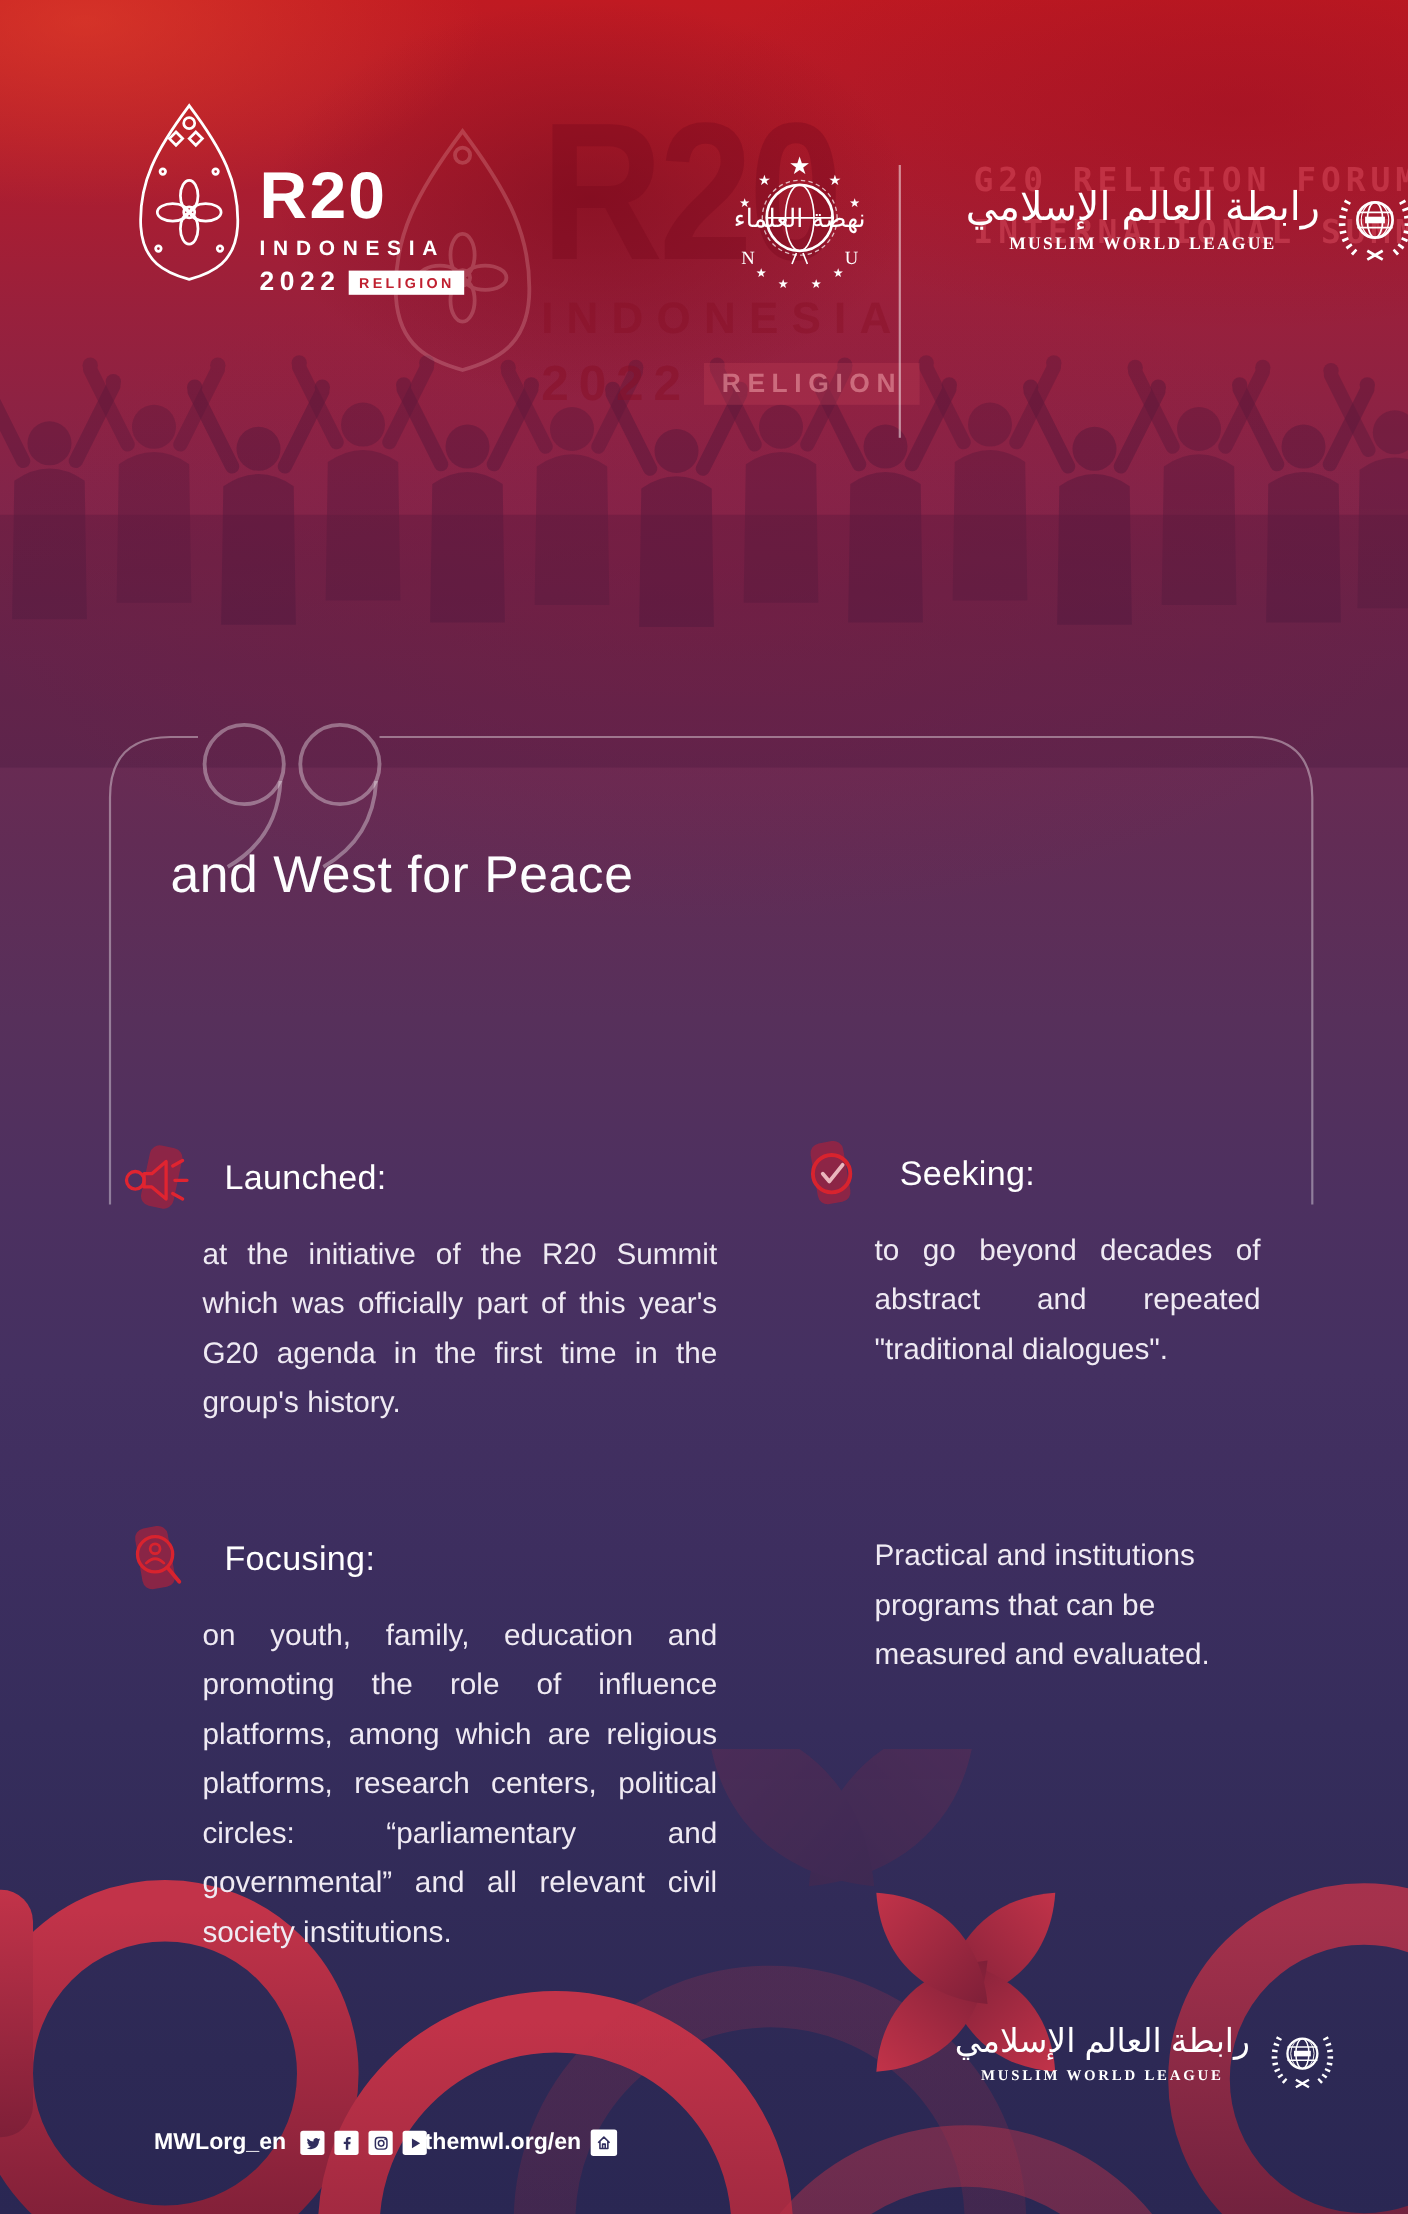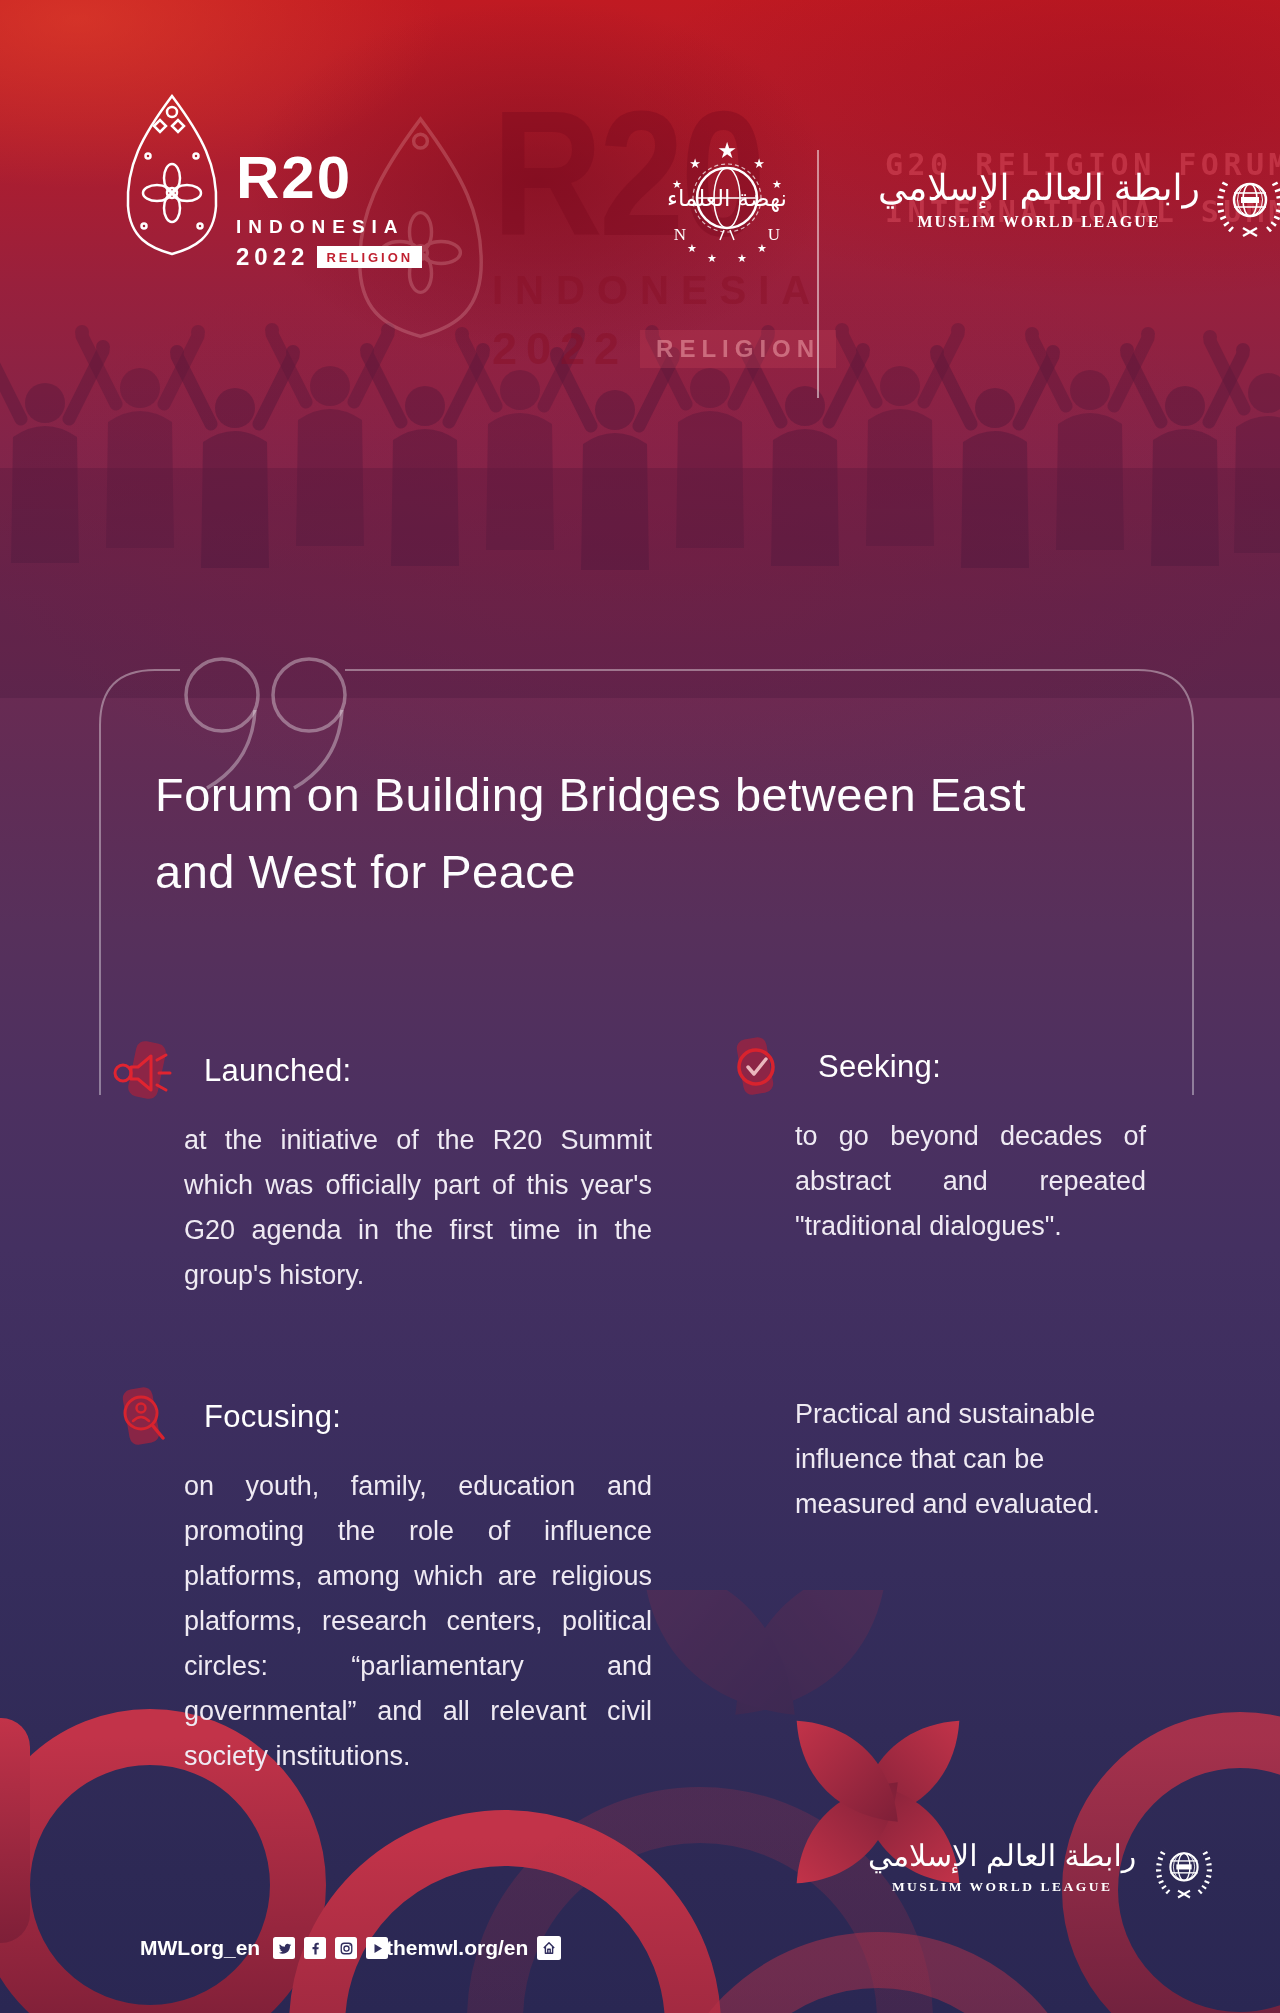--- a/index.html
+++ b/index.html
@@ -255,21 +255,20 @@
     </g>
     <g stroke="rgba(255,255,255,.35)" stroke-width="3.5" fill="none">
       <circle cx="127" cy="55" r="36"></circle>
       <path d="M160,70 C158,108 140,132 112,148"></path>
       <circle cx="214" cy="55" r="36"></circle>
       <path d="M247,70 C245,108 227,132 199,148"></path>
     </g>
   </svg>
 
   <div class="abs title">
-    <div>Forum on Building Bridges between East</div>
     <div>and West for Peace</div>
   </div>
 
   <div class="section" id="sec-launched">
     <div class="sec-head">
       <svg width="60" height="62" viewBox="0 0 60 62">
         <rect x="20" y="2" width="30" height="56" rx="9" fill="#9c2340" opacity=".8" transform="rotate(12 35 30)"></rect>
         <g stroke="#e02430" stroke-width="3" fill="none" stroke-linejoin="round" stroke-linecap="round">
           <circle cx="11" cy="33" r="8"></circle>
           <path d="M19,27 h7 l13,-11 v34 l-13,-11 h-7 z"></path>
@@ -303,21 +302,21 @@
         <rect x="14" y="2" width="30" height="56" rx="9" fill="#9c2340" opacity=".8" transform="rotate(-10 29 30)"></rect>
         <circle cx="30" cy="31" r="17" stroke="#d8232e" stroke-width="3.5" fill="none"></circle>
         <path d="M22,31 l6,7 l12,-15" stroke="#eab7bd" stroke-width="3.5" fill="none" stroke-linecap="round" stroke-linejoin="round"></path>
       </svg>
       <span class="sec-label">Seeking:</span>
     </div>
     <div class="sec-text">to go beyond decades of abstract and repeated "traditional dialogues".</div>
   </div>
 
   <div class="section" id="sec-including">
-    <div class="sec-text">Practical and sustainable influence that can be measured and evaluated.</div>
+    <div class="sec-text">Practical and institutions programs that can be measured and evaluated.</div>
   </div>
 
   <div class="abs social-row">
     <span class="handle">MWLorg_en</span>
     <span class="sq">
       <svg width="15" height="15" viewBox="0 0 20 20">
           <path fill="#312e5e" d="M19 5c-.6.3-1.3.5-2 .6.7-.4 1.3-1.1 1.5-1.9-.7.4-1.4.7-2.2.9A3.4 3.4 0 0 0 10.5 7c0 .3 0 .5.1.8A9.6 9.6 0 0 1 3.6 4.2a3.4 3.4 0 0 0 1 4.5c-.5 0-1-.2-1.5-.4 0 1.6 1.2 3 2.7 3.3-.5.2-1 .2-1.5.1.4 1.3 1.7 2.3 3.1 2.3A6.8 6.8 0 0 1 2.4 15.5 9.6 9.6 0 0 0 7.6 17c6.3 0 9.7-5.2 9.7-9.7v-.4c.7-.5 1.3-1.1 1.7-1.9z"></path>
         </svg>
     </span>
     <span class="sq">

